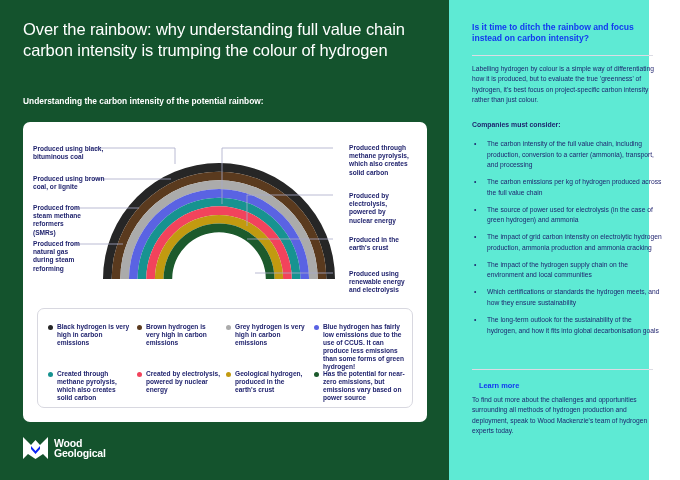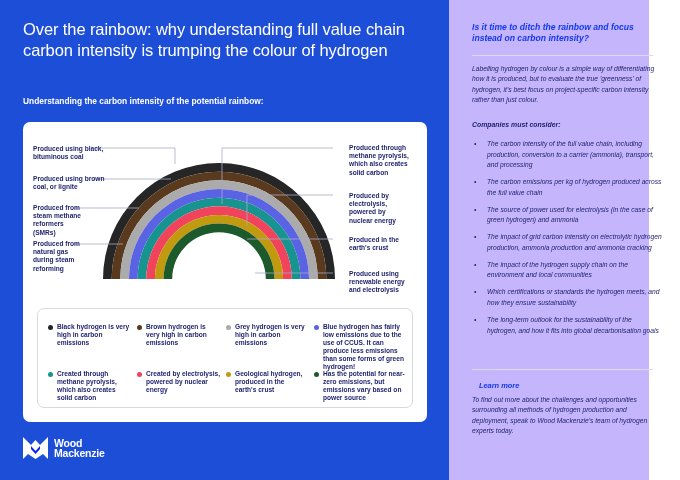--- a/index.html
+++ b/index.html
@@ -1,21 +1,21 @@
 <!DOCTYPE html>
 <html><head>
 <meta charset="utf-8">
 <style>
   * { box-sizing: border-box; margin: 0; padding: 0; }
   html, body { width: 680px; height: 480px; overflow: hidden; background: #ffffff; }
   body { font-family: "Liberation Sans", sans-serif; position: relative; }
 
   .left-panel {
     position: absolute; left: 0; top: 0; width: 449px; height: 480px;
-    background: #1d4ed8;
+    background: #14532d;
   }
   .main-title {
     position: absolute; left: 23px; top: 19px; width: 410px;
     color: #ffffff; font-size: 16.5px; line-height: 21px; font-weight: normal;
     letter-spacing: -0.1px;
   }
   .subtitle {
     position: absolute; left: 23px; top: 96px;
     color: #ffffff; font-size: 8.4px; font-weight: bold;
   }
@@ -44,21 +44,21 @@
 
   .logo { position: absolute; left: 23px; top: 437px; display: flex; align-items: center; }
   .logo-mark { width: 25px; height: 22px; }
   .logo-text {
     margin-left: 6px; color: #ffffff; font-size: 10.5px; font-weight: bold;
     line-height: 10px; letter-spacing: -0.2px;
   }
 
   .right-panel {
     position: absolute; left: 449px; top: 0; width: 200px; height: 480px;
-    background: #c4b5fd; padding-left: 23px; font-style: italic;
+    background: #5eead4; padding-left: 23px;
   }
   .rp-title {
     position: absolute; left: 23px; top: 22px; width: 185px;
     color: #1238f0; font-size: 8.6px; font-weight: bold; line-height: 11px;
   }
   .rp-divider {
     position: absolute; left: 23px; width: 181px; height: 1px; background: #dcdce4;
   }
   .rp-body {
     position: absolute; left: 23px; width: 183px;
@@ -156,21 +156,21 @@
     </div>
   </div>
 
   <div class="logo">
     <svg class="logo-mark" viewBox="0 0 25 22">
       <path d="M0,0 L8,8 L12.5,3 L17,8 L25,0 L25,22 L20,17 L12.5,22 L5,17 L0,22 Z" fill="#ffffff"></path>
       <path d="M8,9 L12.5,14 L17,9 L17,12 L12.5,17 L8,12 Z" fill="#0a22f5"></path>
     </svg>
     <div class="logo-text">
       <div>Wood</div>
-      <div>Mackenzie</div>
+      <div>Geological</div>
     </div>
   </div>
 </div>
 
 <div class="right-panel">
   <h2 class="rp-title">Is it time to ditch the rainbow and focus instead on carbon intensity?</h2>
   <div class="rp-divider" style="top:55px;"></div>
   <p class="rp-body" style="top:64px;">Labelling hydrogen by colour is a simple way of differentiating how it is produced, but to evaluate the true 'greenness' of hydrogen, it's best focus on project-specific carbon intensity rather than just colour.</p>
   <div class="rp-heading" style="top:121px;">Companies must consider:</div>
 

